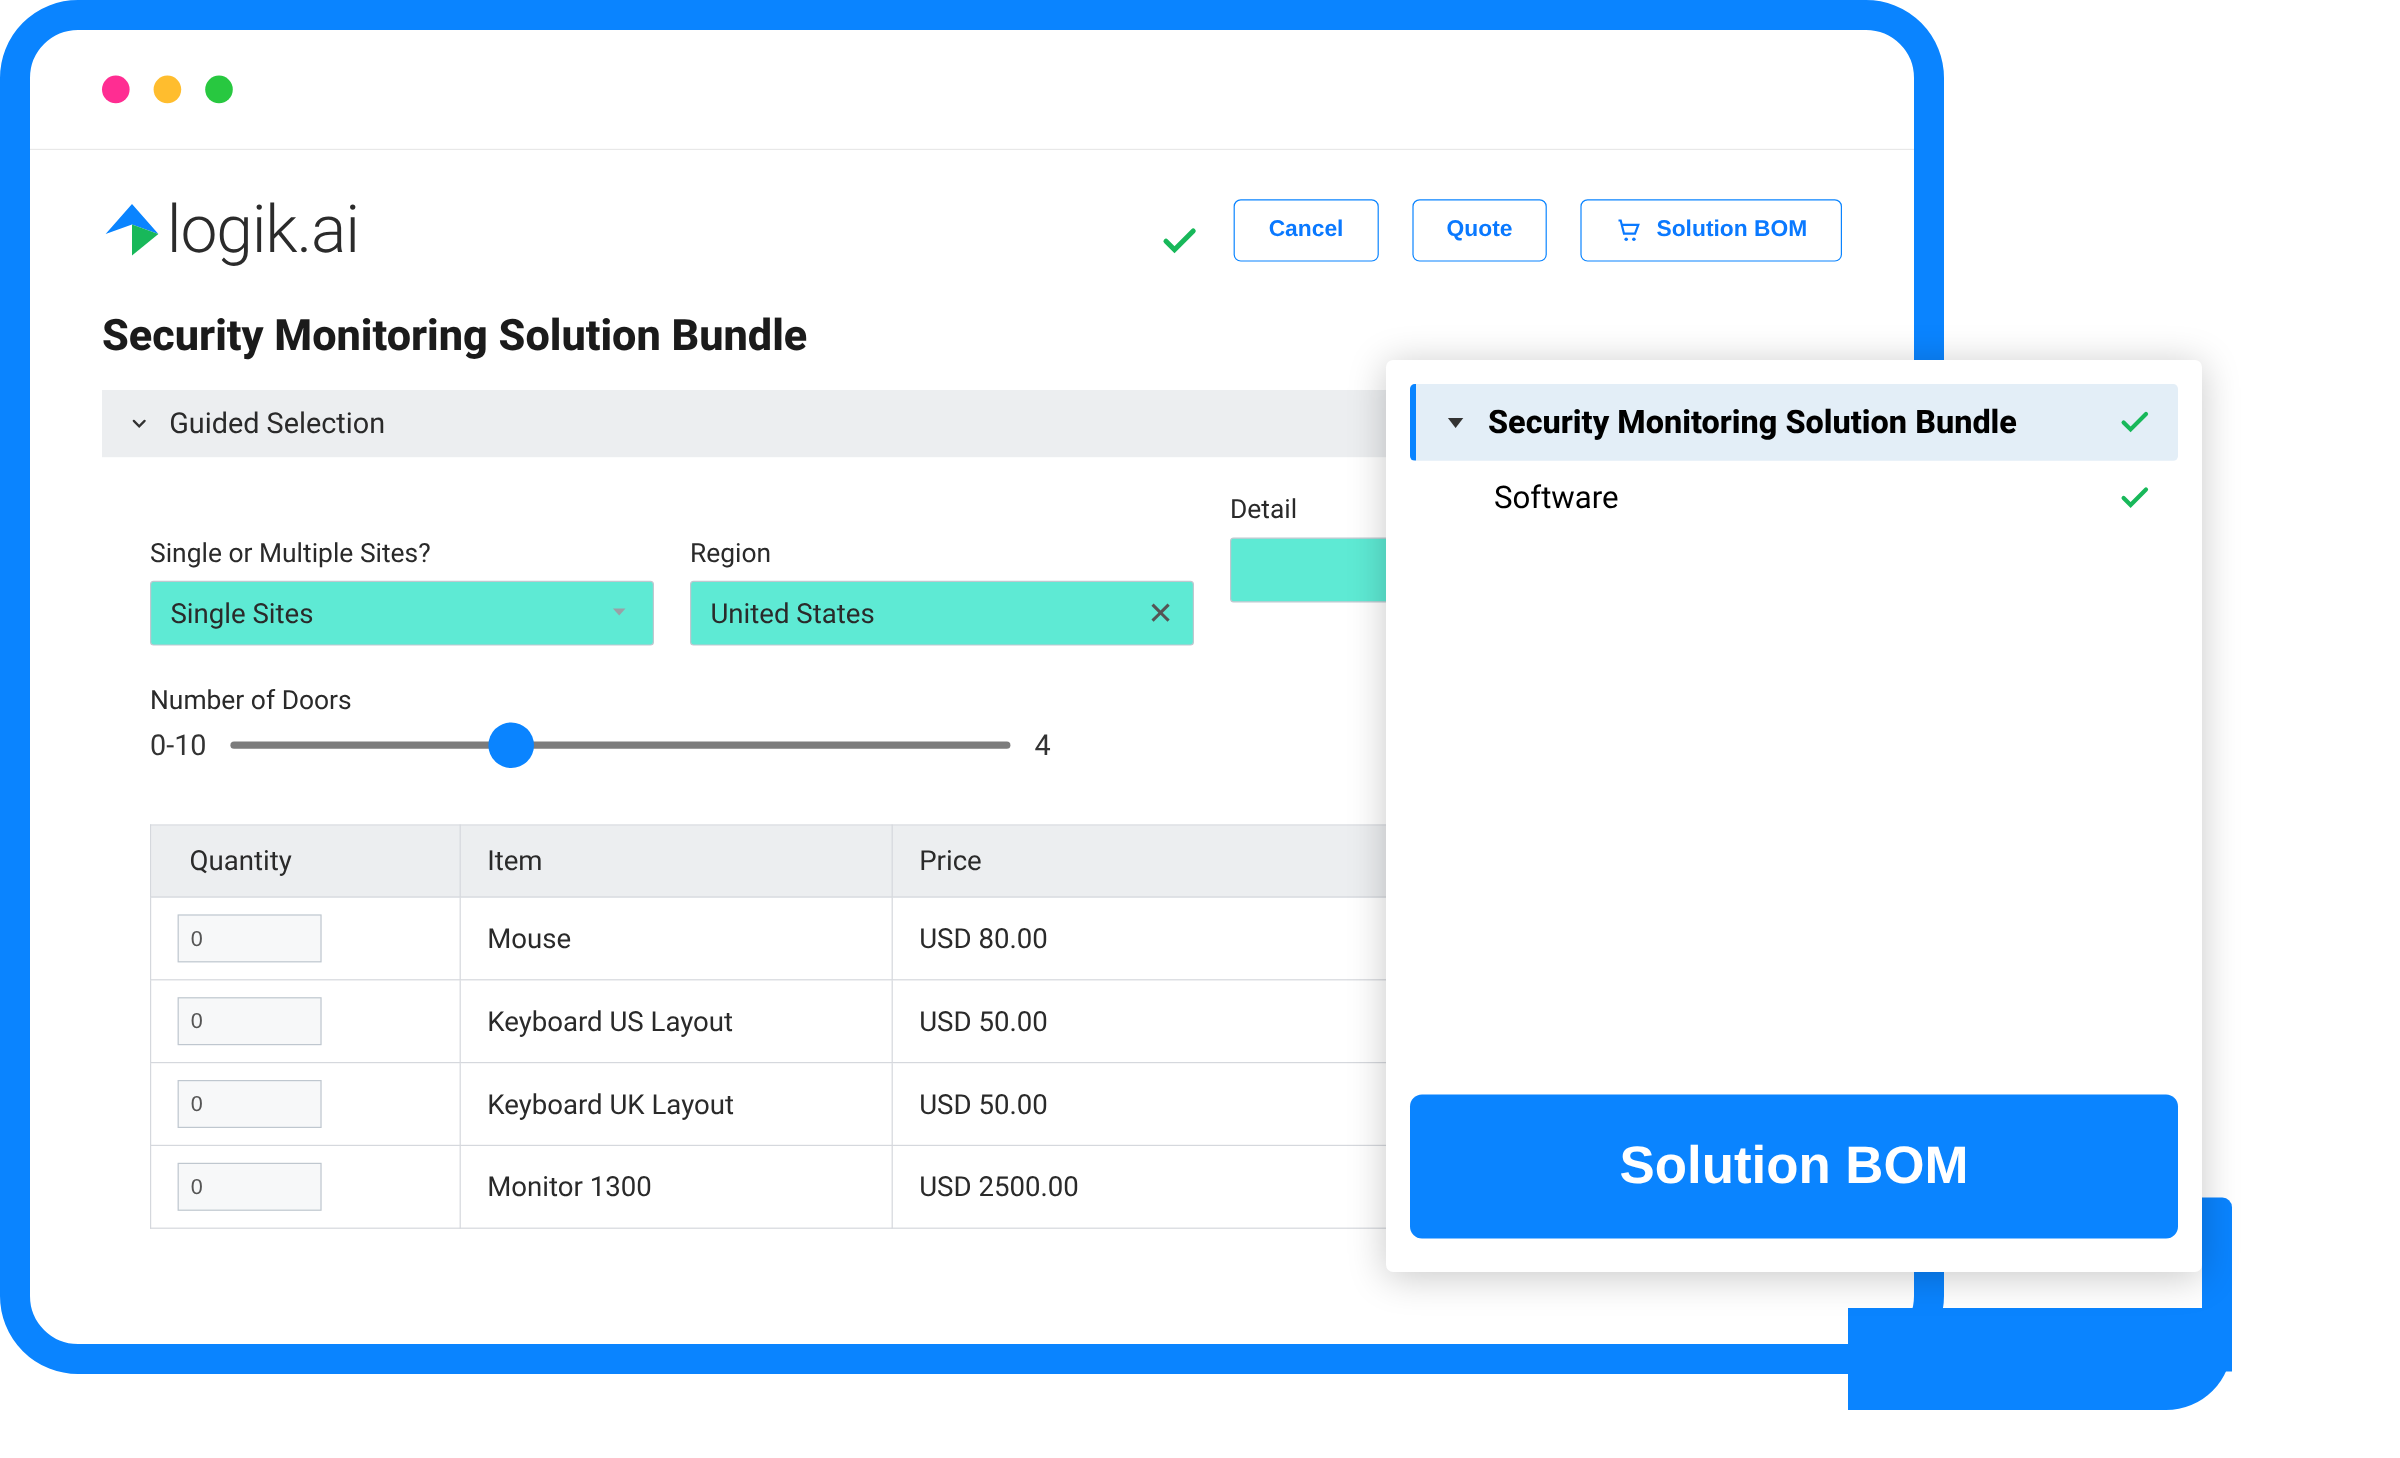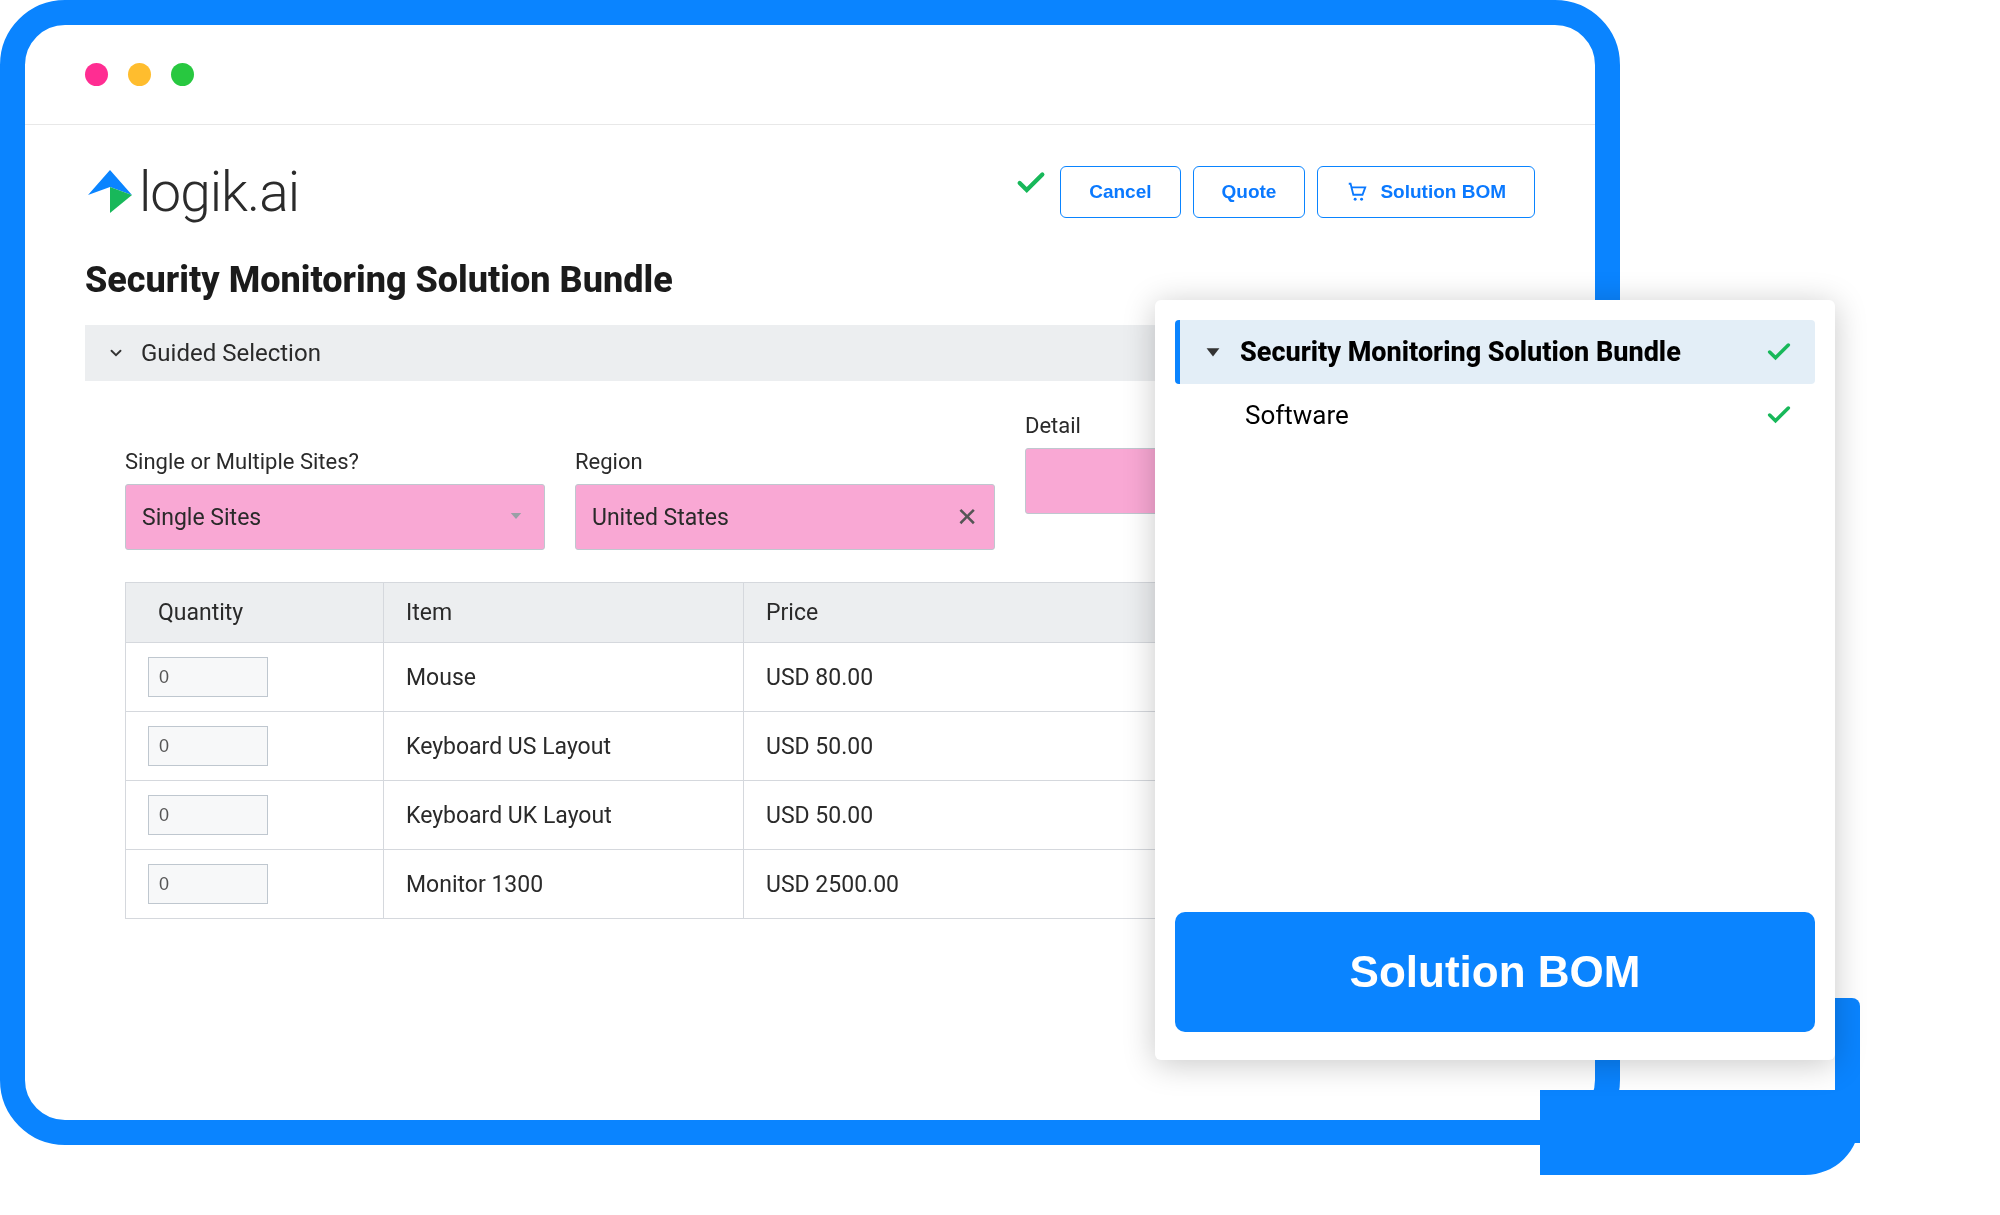--- a/index.html
+++ b/index.html
@@ -38,21 +38,21 @@
     justify-content: space-between;
     padding: 35px 60px 25px 60px;
   }
   .logo-wrap { display: flex; align-items: center; gap: 4px; }
   .logo-text {
     font-size: 55px;
     font-weight: 300;
     letter-spacing: -1px;
     color: #2b2b2b;
   }
-  .header-actions { display: flex; align-items: flex-start; gap: 12px; }
+  .header-actions { display: flex; align-items: flex-end; gap: 28px; }
   .check-green { color: #18b85a; }
   .btn-outline {
     border: 1.5px solid #0a84ff;
     background: #fff;
     color: #0a79ff;
     font-weight: 700;
     font-size: 19px;
     padding: 14px 28px;
     border-radius: 6px;
     display: inline-flex;
@@ -80,28 +80,28 @@
     display: flex;
     gap: 30px;
     padding: 32px 40px 10px 40px;
   }
   .field { flex: 1; display: flex; flex-direction: column; gap: 10px; }
   .field-narrow { flex: 0 0 420px; margin-top: 36px; }
   .field label { font-size: 22px; color: #2a2a2a; }
   .select-box {
     border: 1.5px solid #bfc7cf;
     border-radius: 3px;
-    height: 66px;
+    height: 54px;
     padding: 0 16px;
     display: flex;
     align-items: center;
     justify-content: space-between;
     font-size: 23px;
     color: #2a2a2a;
-    background: #f9a8d4;
+    background: #5eead4;
   }
   .select-caret { color: #9aa0a6; }
   .close-x { color: #555; font-size: 26px; cursor: pointer; }
   .slider-section { padding: 24px 40px 30px 40px; }
   .slider-label { font-size: 22px; color: #2a2a2a; margin-bottom: 10px; }
   .slider-row { display: flex; align-items: center; gap: 20px; font-size: 24px; color: #333; }
   .slider-track {
     position: relative;
     width: 650px;
     height: 6px;
@@ -275,20 +275,30 @@
         </div>
       </div>
       <div class="field">
         <label>Detail</label>
         <div class="select-box">
           <span></span>
         </div>
       </div>
     </div>
 
+    <div class="slider-section">
+      <div class="slider-label">Number of Doors</div>
+      <div class="slider-row">
+        <span>0-10</span>
+        <div class="slider-track">
+          <div class="slider-thumb" style="left:36%"></div>
+        </div>
+        <span>4</span>
+      </div>
+    </div>
 
     <table class="items-table">
       <thead>
         <tr>
           <th>Quantity</th>
           <th>Item</th>
           <th>Price</th>
         </tr>
       </thead>
       <tbody id="table-body">

